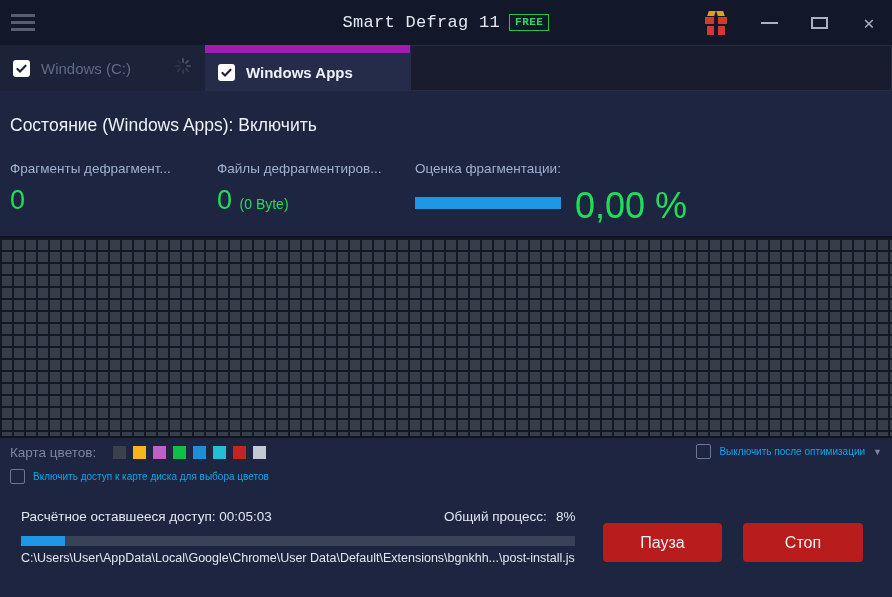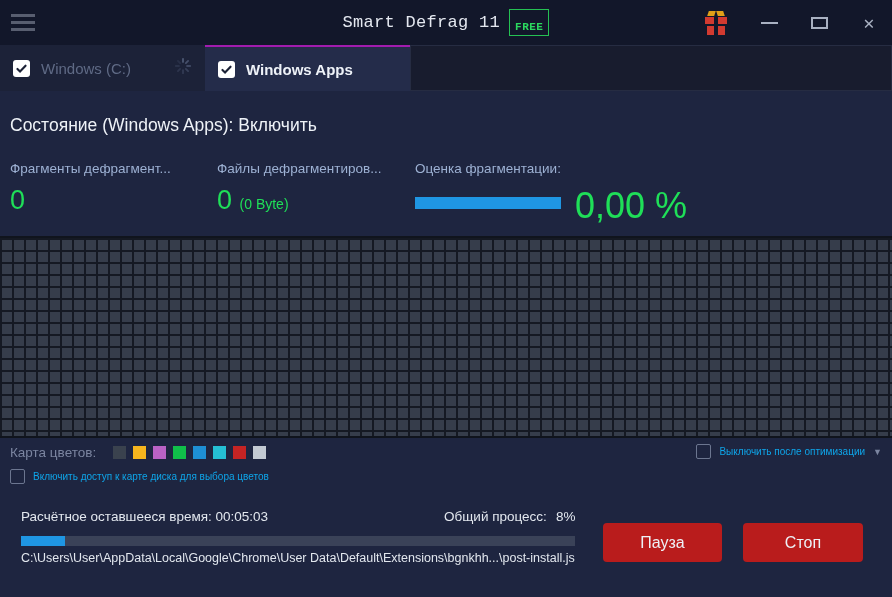--- a/index.html
+++ b/index.html
@@ -6,37 +6,37 @@
   html,body { width:892px; height:597px; background:#10141f; }
   body { font-family:"Liberation Sans","DejaVu Sans",sans-serif; }
   .window { position:relative; width:892px; height:597px; background:#1e2540; overflow:hidden; }
 
   
   .titlebar { position:absolute; left:0; top:0; width:892px; height:45px; background:#12172a;font-family:Liberation Mono, monospace; }
   .hamburger { position:absolute; left:11px; top:14px; width:24px; height:17px; cursor:pointer; display:flex; flex-direction:column; justify-content:space-between; }
   .hamburger span { display:block; width:24px; height:3px; background:#585e70; }
   .title-wrap { position:absolute; left:0; top:0; width:892px; height:45px; display:flex; align-items:center; justify-content:center; gap:9px; pointer-events:none; }
   .app-title { color:#e4e8f0; font-size:17px; letter-spacing:.3px; }
-  .free-badge { border:1px solid #25c153; color:#2bd85f; font-size:11px; font-weight:bold; padding:11px 5px 2px; letter-spacing:.5px; }
+  .free-badge { border:1px solid #25c153; color:#2bd85f; font-size:11px; font-weight:bold; padding:1px 5px 2px; letter-spacing:.5px; }
   .gift { position:absolute; left:704px; top:10px; width:24px; height:25px; cursor:pointer; }
   .gift .bow-l { position:absolute; left:4px; top:1px; width:7px; height:5px; background:#e0a018; transform:skewX(-18deg); }
   .gift .bow-r { position:absolute; right:4px; top:1px; width:7px; height:5px; background:#e0a018; transform:skewX(18deg); }
   .gift .lid  { position:absolute; left:1px; top:7px; width:22px; height:7px; background:#d23a30; }
   .gift .bod  { position:absolute; left:3px; top:16px; width:18px; height:9px; background:#d23a30; }
   .gift .ribbon { position:absolute; left:10px; top:7px; width:4px; height:18px; background:#12172a; }
   .winbtn { position:absolute; top:0; width:34px; height:45px; display:flex; align-items:center; justify-content:center; cursor:pointer; color:#a9b1c2; }
   .btn-min { left:752px; } .btn-min i { display:block; width:17px; height:2px; background:#a9b1c2; }
   .btn-max { left:802px; } .btn-max i { display:block; width:17px; height:12px; border:2px solid #a9b1c2; }
   .btn-close { left:852px; font-size:18px; }
 
   
   .tabbar { position:absolute; left:0; top:45px; width:892px; height:46px; background:#ef4444; }
   .tab { position:absolute; top:0; height:46px; display:flex; align-items:center; padding:0 13px; gap:11px; cursor:pointer; }
   .tab-1 { left:0; width:205px; background:#1c2238; }
-  .tab-2 { left:205px; width:205px; background:#242c4a; border-top:2px solid #a21caf; }
+  .tab-2 { left:205px; width:205px; background:#242c4a; border-top:8px solid #a21caf; }
   .tab-filler { position:absolute; left:410px; top:0; width:482px; height:46px; background:#181c2e; border:1px solid #262c42; }
   .tab-label-inactive { color:#5f6a85; font-size:15px; }
   .tab-label-active { color:#eef2f8; font-size:15px; font-weight:bold; }
   .cb { flex:none; display:flex; align-items:center; justify-content:center; cursor:pointer; }
   .cb-checked { width:17px; height:17px; background:#ffffff; border-radius:3px; }
   .cb-unchecked { width:15px; height:15px; border:1px solid #6c7690; border-radius:2px; background:transparent; }
   .tab .spinner { margin-left:auto; }
 
   
   .status-heading { position:absolute; left:10px; top:115px; font-size:17.5px; color:#eef2f7; }
@@ -173,21 +173,21 @@
     <span class="cb cb-unchecked"></span>
     <span class="opt-label">Выключить после оптимизации</span>
     <span class="drop-arrow">▼</span>
   </div>
 
   <div class="opt-access">
     <span class="cb cb-unchecked"></span>
     <span class="opt-label">Включить доступ к карте диска для выбора цветов</span>
   </div>
 
-  <div class="time-text">Расчётное оставшееся время: 00:05:03</div>
+  <div class="time-text">Расчётное оставшееся доступ: 00:05:03</div>
   <div class="overall-label">Общий процесс:</div>
   <div class="overall-value">8%</div>
   <div class="overall-bar">
       <div class="overall-fill" style="width: 8%;"></div>
     </div>
   <div class="file-path">C:\Users\User\AppData\Local\Google\Chrome\User Data\Default\Extensions\bgnkhh...\post-install.js</div>
 
   <button class="btn btn-pause">Пауза</button>
   <button class="btn btn-stop">Стоп</button>
 

